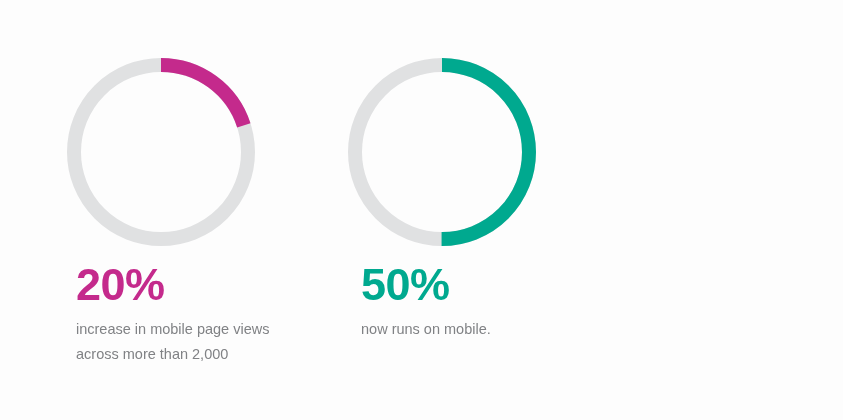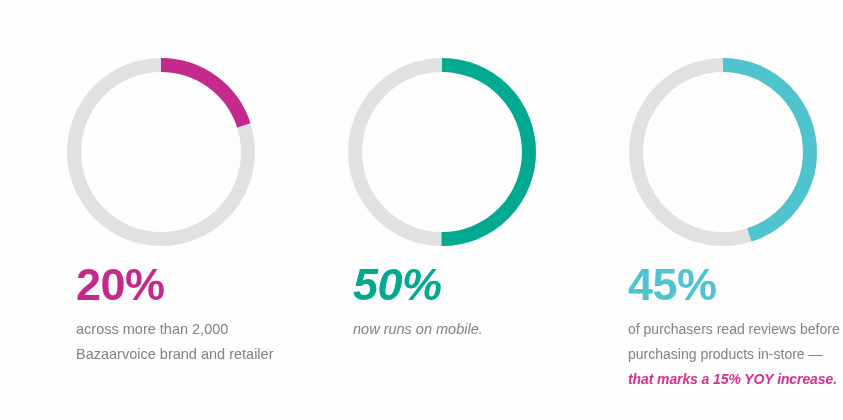--- a/index.html
+++ b/index.html
@@ -69,64 +69,49 @@
   }
   
   .col-3 .text-wrap {
     left: 66px;
     width: 228px;
   }
   .col-3 .desc {
     font-size: 14px;
   }
   .col-2 .text-wrap {
-    left: 72px;
-    font-style: italic;
+    left: 80px;
   }
 </style>
 </head>
 <body>
 
 <div id="infographic">
 
   <div class="stat-col col-1">
     <div class="donut-wrap">
       <svg class="donut-svg" viewBox="0 0 188 188">
         <circle cx="94" cy="94" r="87" fill="none" stroke="#e0e1e2" stroke-width="14"></circle>
         <circle id="arc1" cx="94" cy="94" r="87" fill="none" stroke="#c42a8c" stroke-width="14" transform="rotate(-90 94 94)" stroke-dasharray="109.32742434492481 437.3096973796992"></circle>
       </svg>
     </div>
     <div class="text-wrap">
       <span class="pct" style="color:#c42a8c">20%</span>
+      <span class="desc">increase in mobile page views</span>
       <span class="desc">across more than 2,000</span>
-      <span class="desc">Bazaarvoice brand and retailer</span>
     </div>
   </div>
 
   <div class="stat-col col-2">
     <div class="donut-wrap">
       <svg class="donut-svg" viewBox="0 0 188 188">
         <circle cx="94" cy="94" r="87" fill="none" stroke="#e0e1e2" stroke-width="14"></circle>
         <circle id="arc2" cx="94" cy="94" r="87" fill="none" stroke="#00a98f" stroke-width="14" transform="rotate(-90 94 94)" stroke-dasharray="273.318560862312 273.318560862312"></circle>
       </svg>
     </div>
     <div class="text-wrap">
       <span class="pct" style="color:#00a98f">50%</span>
       <span class="desc">now runs on mobile.</span>
     </div>
   </div>
 
-  <div class="stat-col col-3">
-    <div class="donut-wrap">
-      <svg class="donut-svg" viewBox="0 0 188 188">
-        <circle cx="94" cy="94" r="87" fill="none" stroke="#e0e1e2" stroke-width="14"></circle>
-        <circle id="arc3" cx="94" cy="94" r="87" fill="none" stroke="#4fc3ce" stroke-width="14" transform="rotate(-90 94 94)" stroke-dasharray="245.98670477608076 300.65041694854324"></circle>
-      </svg>
-    </div>
-    <div class="text-wrap">
-      <span class="pct" style="color:#4fc3ce">45%</span>
-      <span class="desc">of purchasers read reviews before</span>
-      <span class="desc">purchasing products in-store —</span>
-      <span class="desc accent">that marks a 15% YOY increase.</span>
-    </div>
-  </div>
 
 </div>
 
 </body></html>

